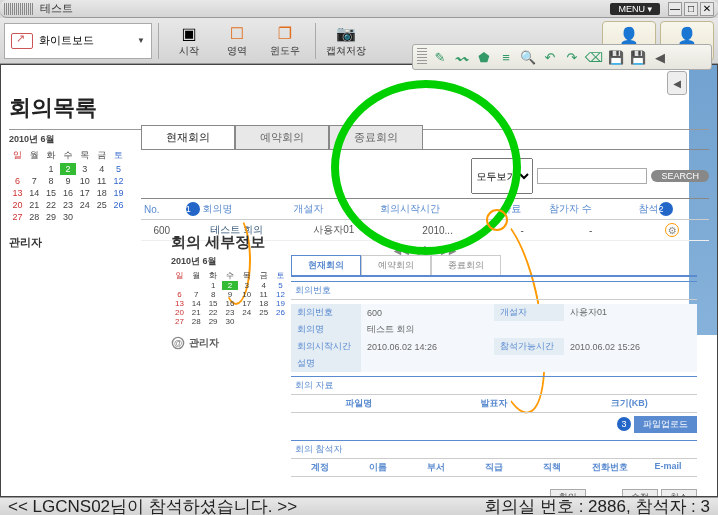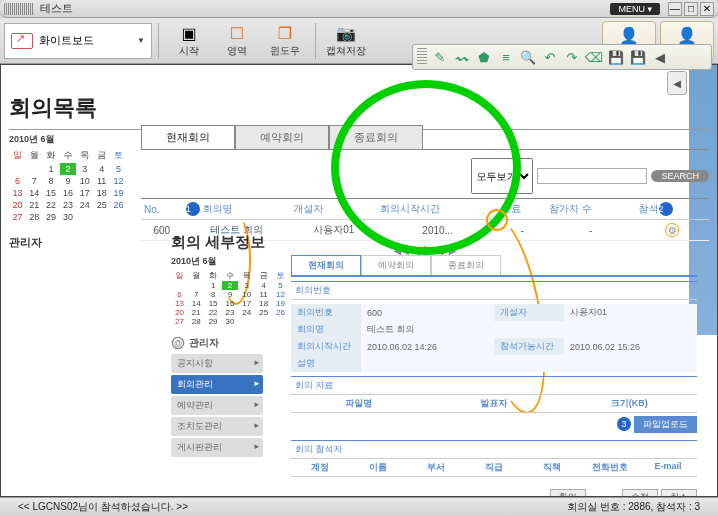--- a/index.html
+++ b/index.html
@@ -95,21 +95,21 @@
   .badge3{display:inline-block;width:14px;height:14px;border-radius:50%;background:#2366c8;color:#fff;font-size:9px;line-height:14px;text-align:center;}
 
   
   .bluebar{position:absolute;top:0;right:0;width:28px;height:270px;background:linear-gradient(#72a2d0,#86b2da);}
   .sideclose{position:absolute;right:30px;top:6px;width:20px;height:24px;background:#eee;border:1px solid #aaa;border-radius:3px;display:flex;align-items:center;justify-content:center;font-size:10px;color:#555;}
 
   
   .orange-arc{position:absolute;border:2px solid #f90;border-radius:50%;border-color:transparent #f90 #f90 transparent;pointer-events:none;}
 
   
-  .statusbar{position:absolute;left:0;bottom:0;right:0;height:18px;background:linear-gradient(#e8e8e8,#d4d4d4);border-top:1px solid #999;display:flex;align-items:center;padding:0 18px;font-size:10px;color:#222;}
+  .statusbar{position:absolute;left:0;bottom:0;right:0;height:18px;background:linear-gradient(#e8e8e8,#d4d4d4);border-top:1px solid #999;display:flex;align-items:center;padding:0 8px;font-size:17px;color:#222;}
   .statusbar .spacer{flex:1;}
 
   .gear{width:14px;height:14px;border:1px solid #f90;border-radius:50%;display:inline-flex;align-items:center;justify-content:center;font-size:10px;color:#888;}
 </style>
 </head>
 <body>
 
 <div class="titlebar">
   <div class="logo"></div>
   <div class="title">테스트</div>
@@ -351,27 +351,20 @@
             </table>
         </div>
         <div class="adminbox">
           <div class="head">
               <svg viewBox="0 0 20 20">
                 <circle cx="10" cy="10" r="8" fill="none" stroke="#888" stroke-width="2"></circle>
                 <text x="10" y="14" text-anchor="middle" font-size="12" fill="#888">@</text>
               </svg>
               <span>관리자</span>
             </div>
-          <div class="sidemenu">
-            <div class="item">공지사항</div>
-            <div class="item active">회의관리</div>
-            <div class="item">예약관리</div>
-            <div class="item">조치도관리</div>
-            <div class="item">게시판관리</div>
-          </div>
         </div>
       </div>
       <div class="dright">
         <div class="minitabs">
           <div class="mt active">현재회의</div>
           <div class="mt">예약회의</div>
           <div class="mt">종료회의</div>
         </div>
         <div class="dsection">회의번호</div>
         <table class="dtbl">

